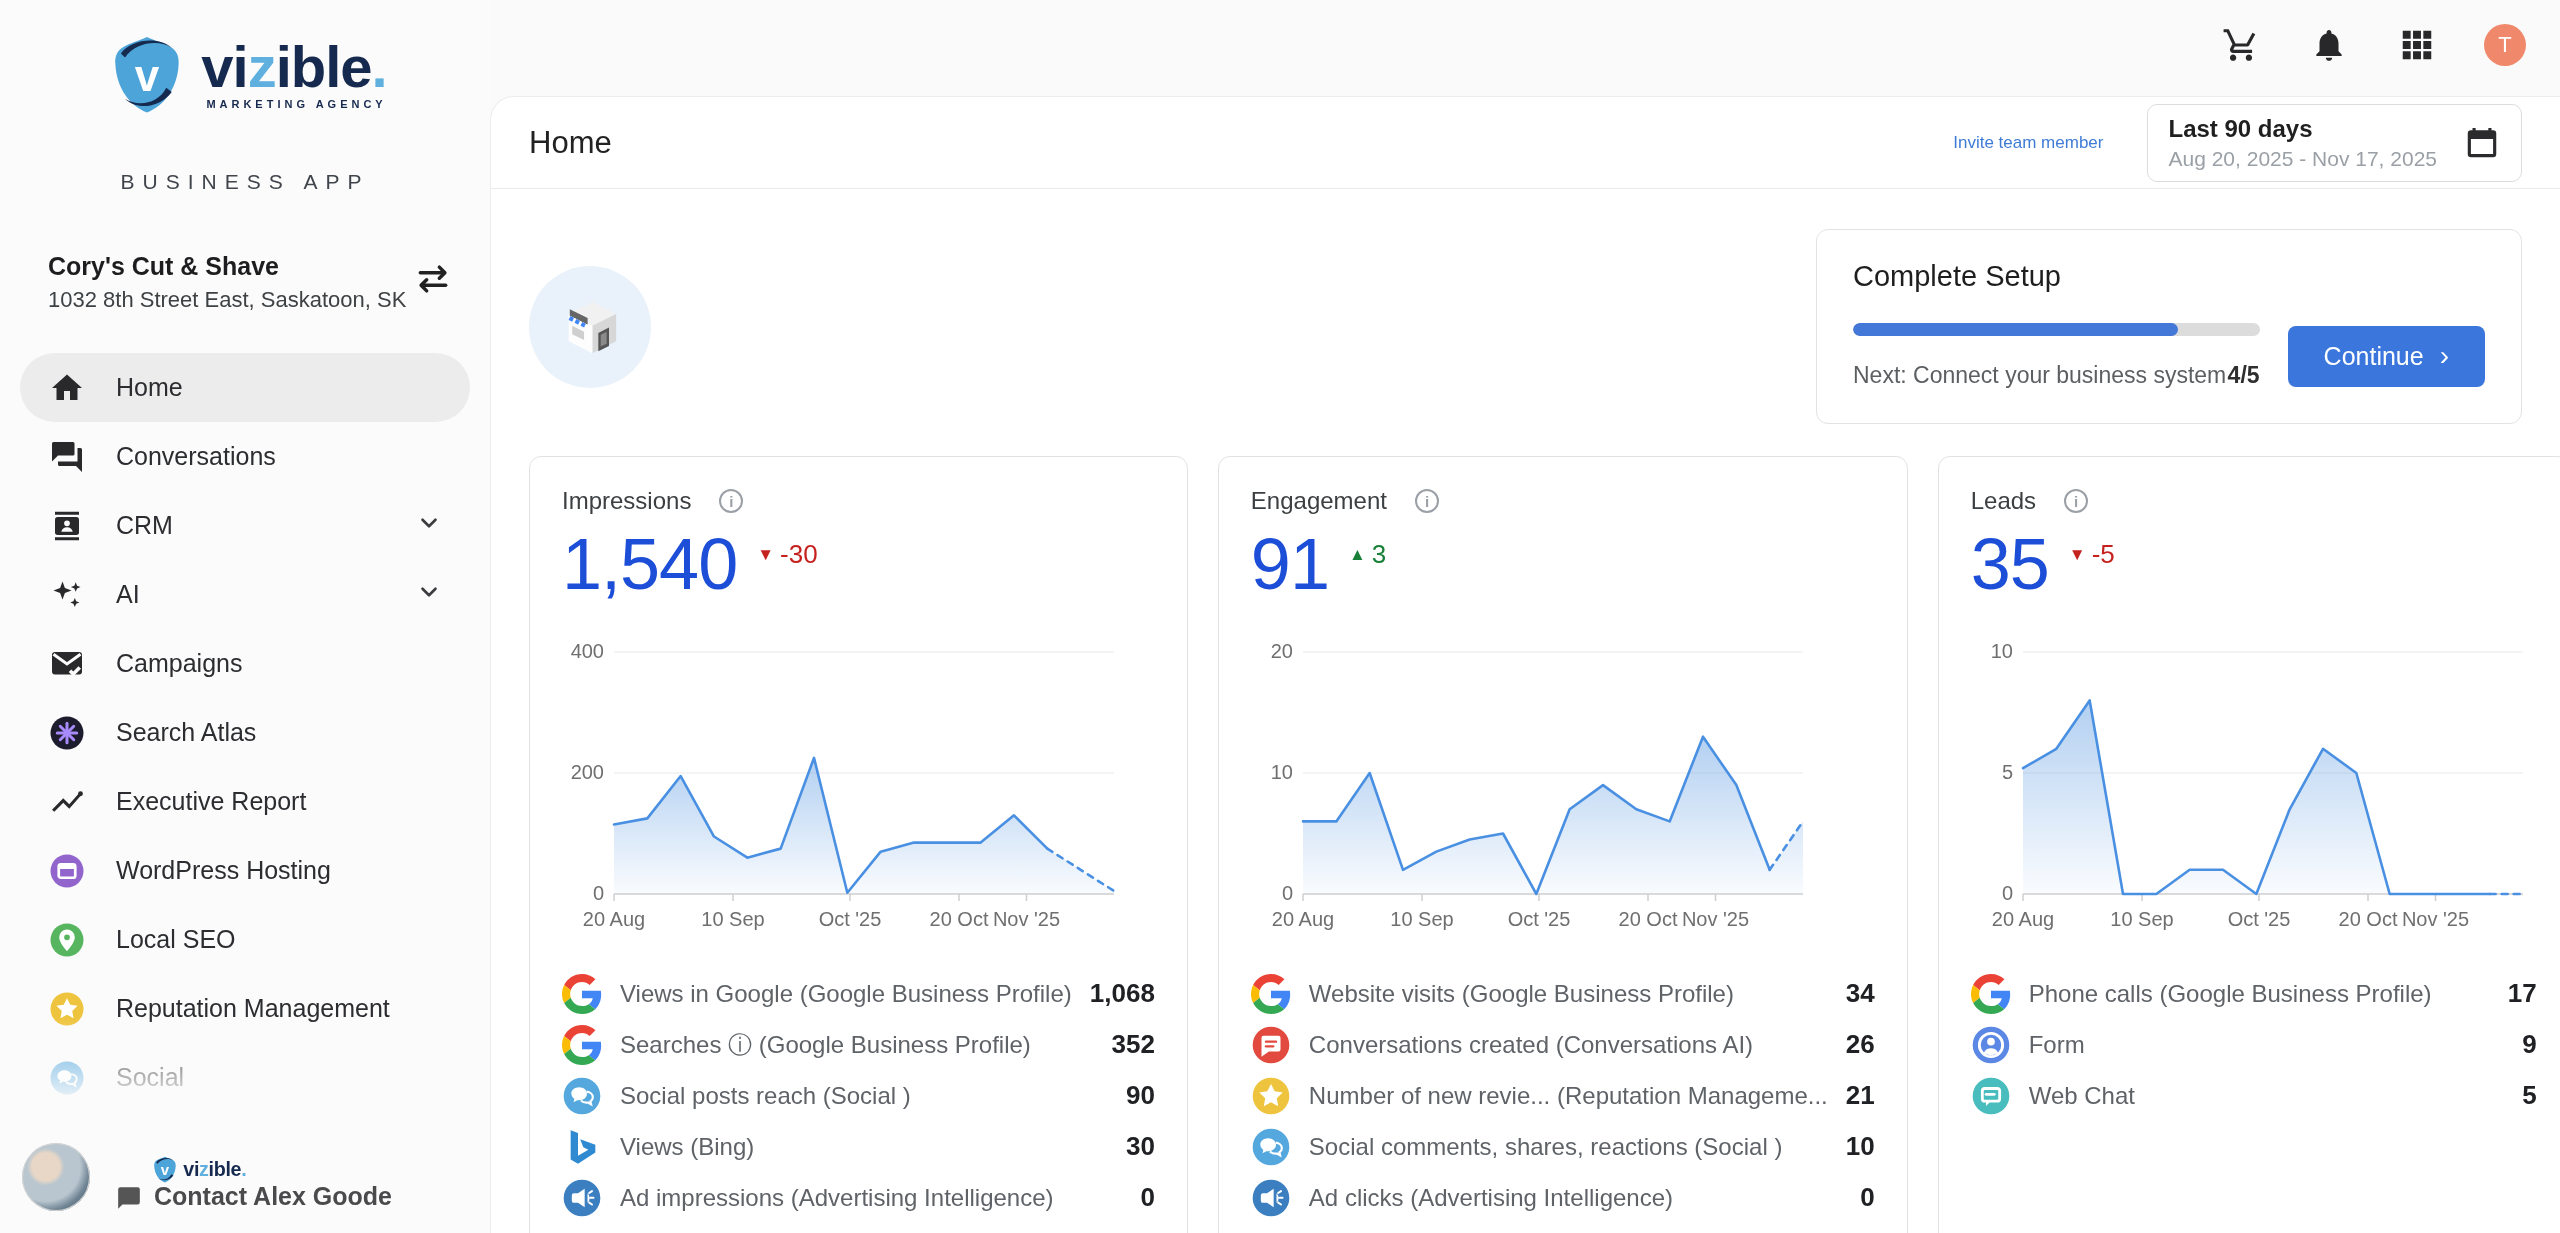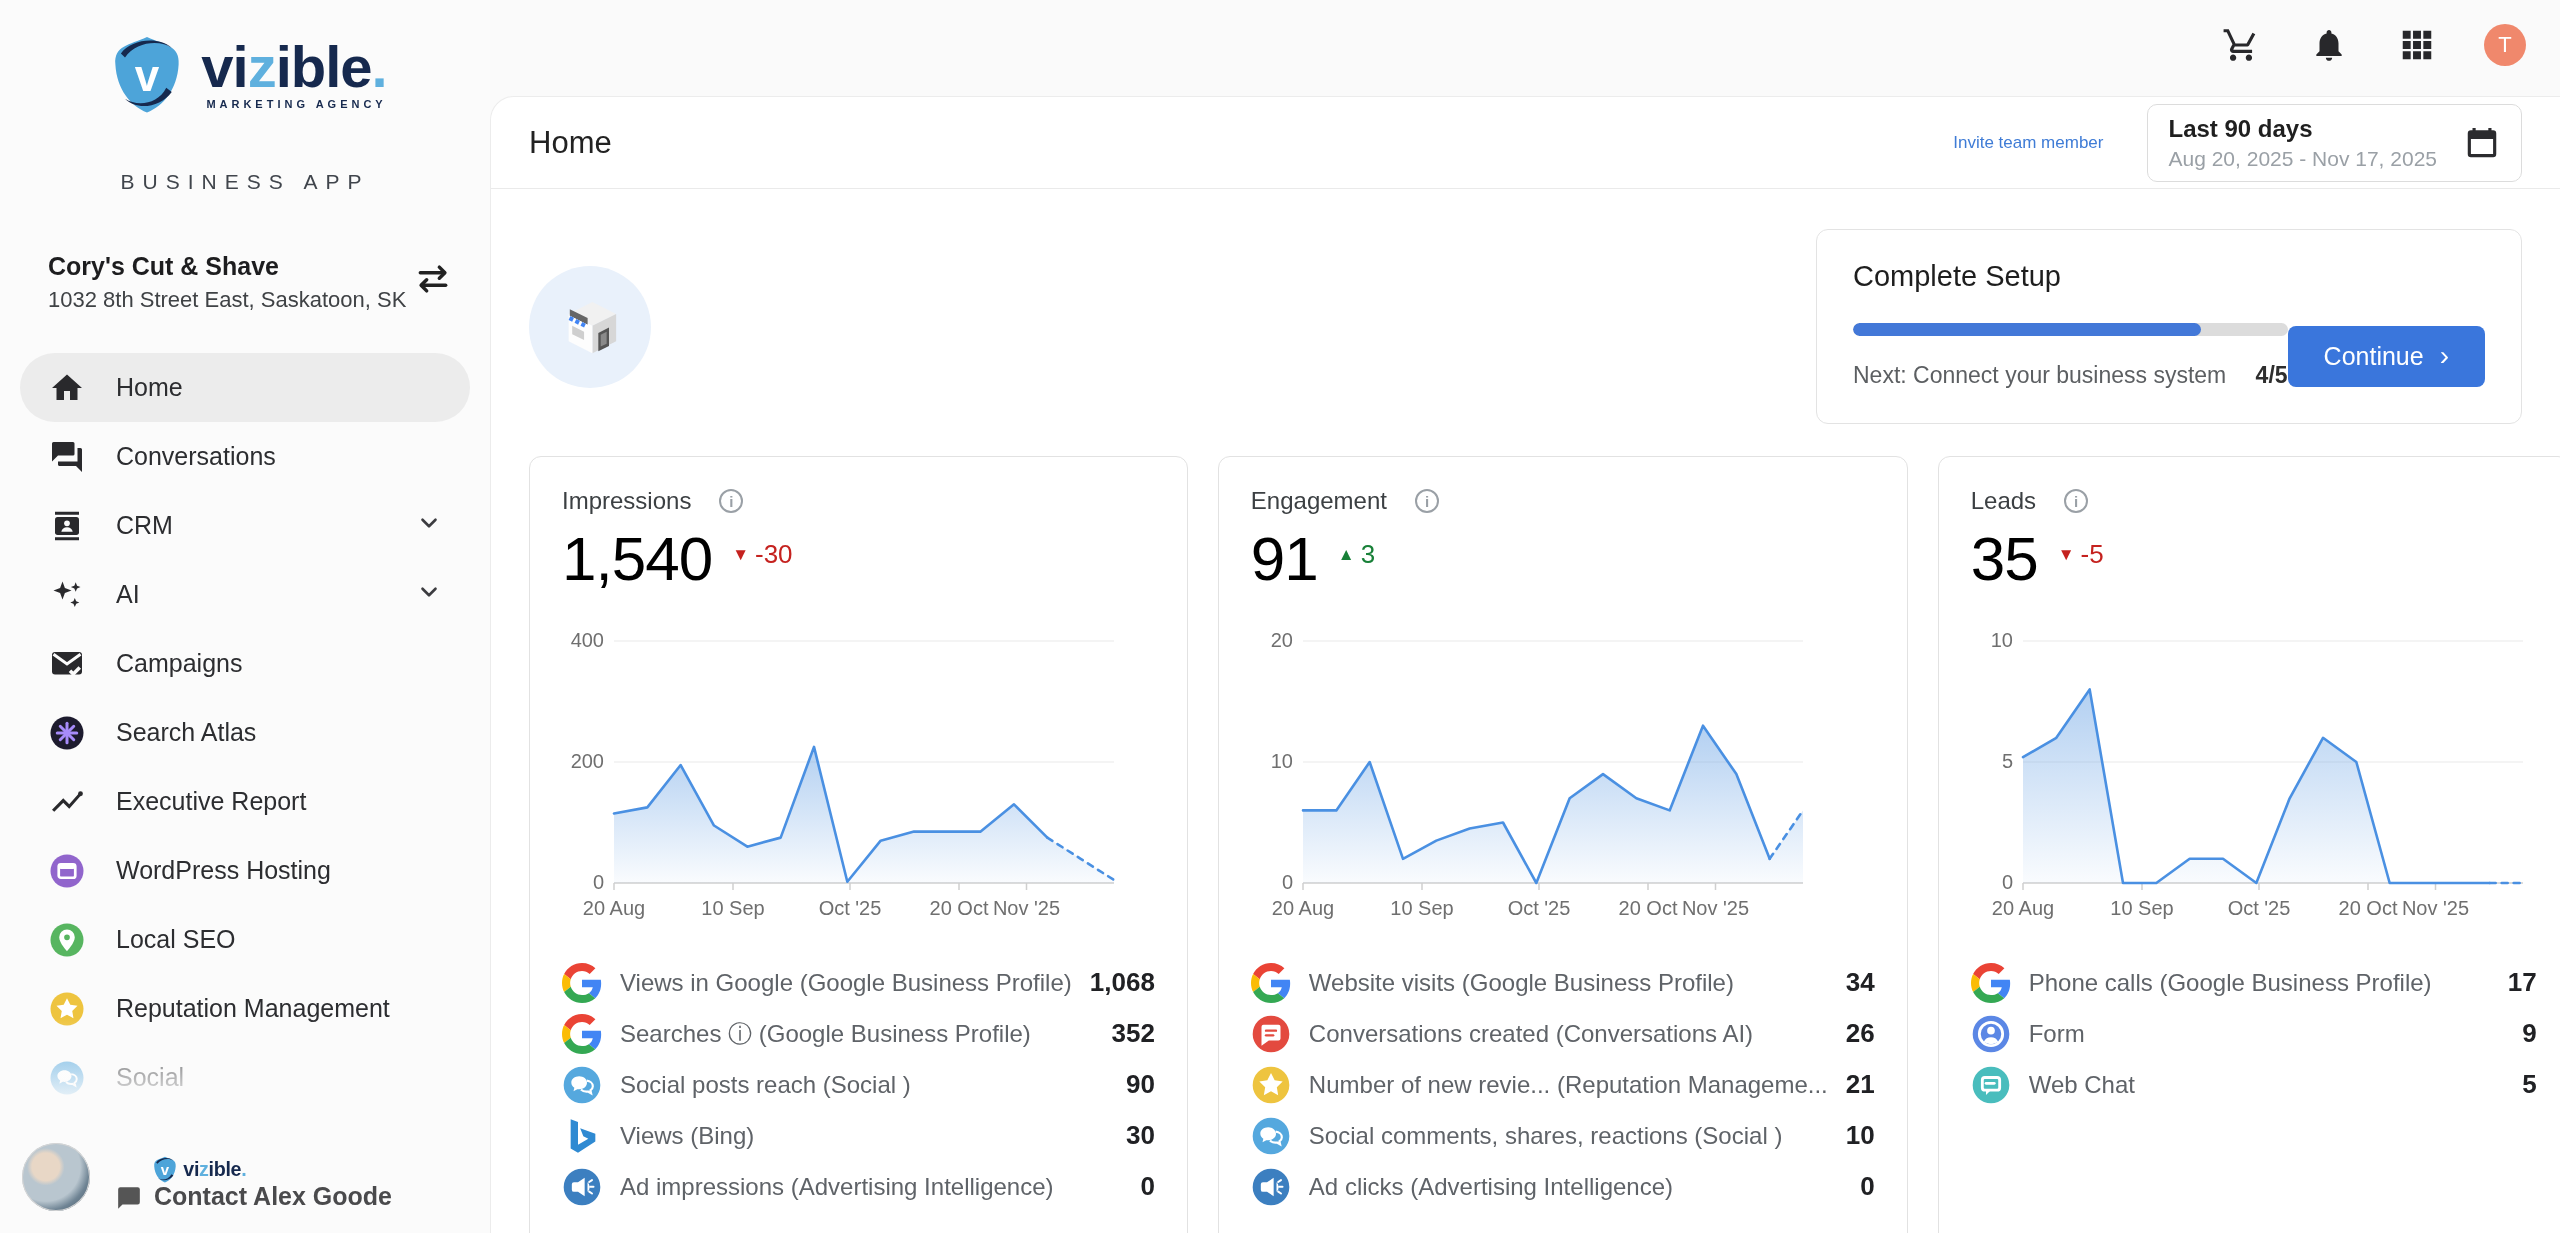--- a/index.html
+++ b/index.html
@@ -51,38 +51,38 @@
 .cal{width:38px;height:38px;color:#2b2b2e}
 
 .p-body{padding:40px 38px 0}
 .welcome-row{display:flex;justify-content:space-between;align-items:center}
 .w-left{display:flex;align-items:center;gap:28px}
 .store-circle{width:122px;height:122px;border-radius:50%;background:#e9f1fb;display:flex;align-items:center;justify-content:center}
 .w-title{font-size:37px;font-weight:500;color:#26282b}
 
 .setup-card{width:706px;border:1px solid #e3e3e3;border-radius:12px;padding:30px 36px 34px;background:#fff}
 .su-title{font-size:29px;font-weight:500;color:#1e1e1e}
-.su-main{display:flex;align-items:center;margin-top:30px}
+.su-main{display:flex;align-items:center;gap:28px;margin-top:30px}
 .su-left{flex:1}
 .track{height:13px;border-radius:7px;background:#dcdcdc;overflow:hidden}
 .fill{height:100%;background:#4378d8;border-radius:7px}
 .su-sub{display:flex;justify-content:space-between;margin-top:26px;align-items:center}
 .su-next{font-size:23px;color:#5c5f62}
 .su-step{font-size:23px;font-weight:bold;color:#2e2e2e}
 .cont-btn{background:#3a76dc;color:#fff;border:none;border-radius:8px;font-size:25px;padding:16px 36px;display:flex;align-items:center;gap:16px;cursor:pointer;font-family:inherit}
 .cont-btn .c-arrow{font-size:28px;line-height:1}
 
 .cards-row{display:flex;gap:30px;margin-top:32px}
 .metric-card{flex:1;border:1px solid #e2e2e2;border-radius:12px;padding:30px 32px;min-height:850px;background:#fff}
 .mc-head{display:flex;align-items:center;gap:28px}
 .mc-title{font-size:24px;color:#3c4043}
 .info-icon{width:24px;height:24px;border:2px solid #9aa0a6;border-radius:50%;color:#9aa0a6;font-size:15px;display:flex;align-items:center;justify-content:center;cursor:pointer;font-weight:bold}
 .info-icon::after{content:"i"}
 .mc-valrow{display:flex;align-items:flex-start;gap:20px;margin-top:10px}
-.mc-value{font-size:62px;color:#000000;letter-spacing:-1px;line-height:1.1}
+.mc-value{font-size:72px;color:#1d4ed8;letter-spacing:-1px;line-height:1.1}
 .mc-delta{display:flex;align-items:center;gap:6px;margin-top:14px}
 .mc-delta .arrow{font-size:17px}
 .mc-delta .dnum{font-size:26px}
 .mc-delta.down{color:#c5221f}
 .mc-delta.up{color:#188038}
 .mc-chart{margin-top:34px;height:300px}
 .mc-rows{margin-top:30px}
 .m-row{display:flex;align-items:center;height:51px;gap:18px}
 .ric{width:40px;height:40px;flex:0 0 40px;display:flex;align-items:center;justify-content:center}
 .ric svg{width:40px;height:40px}

